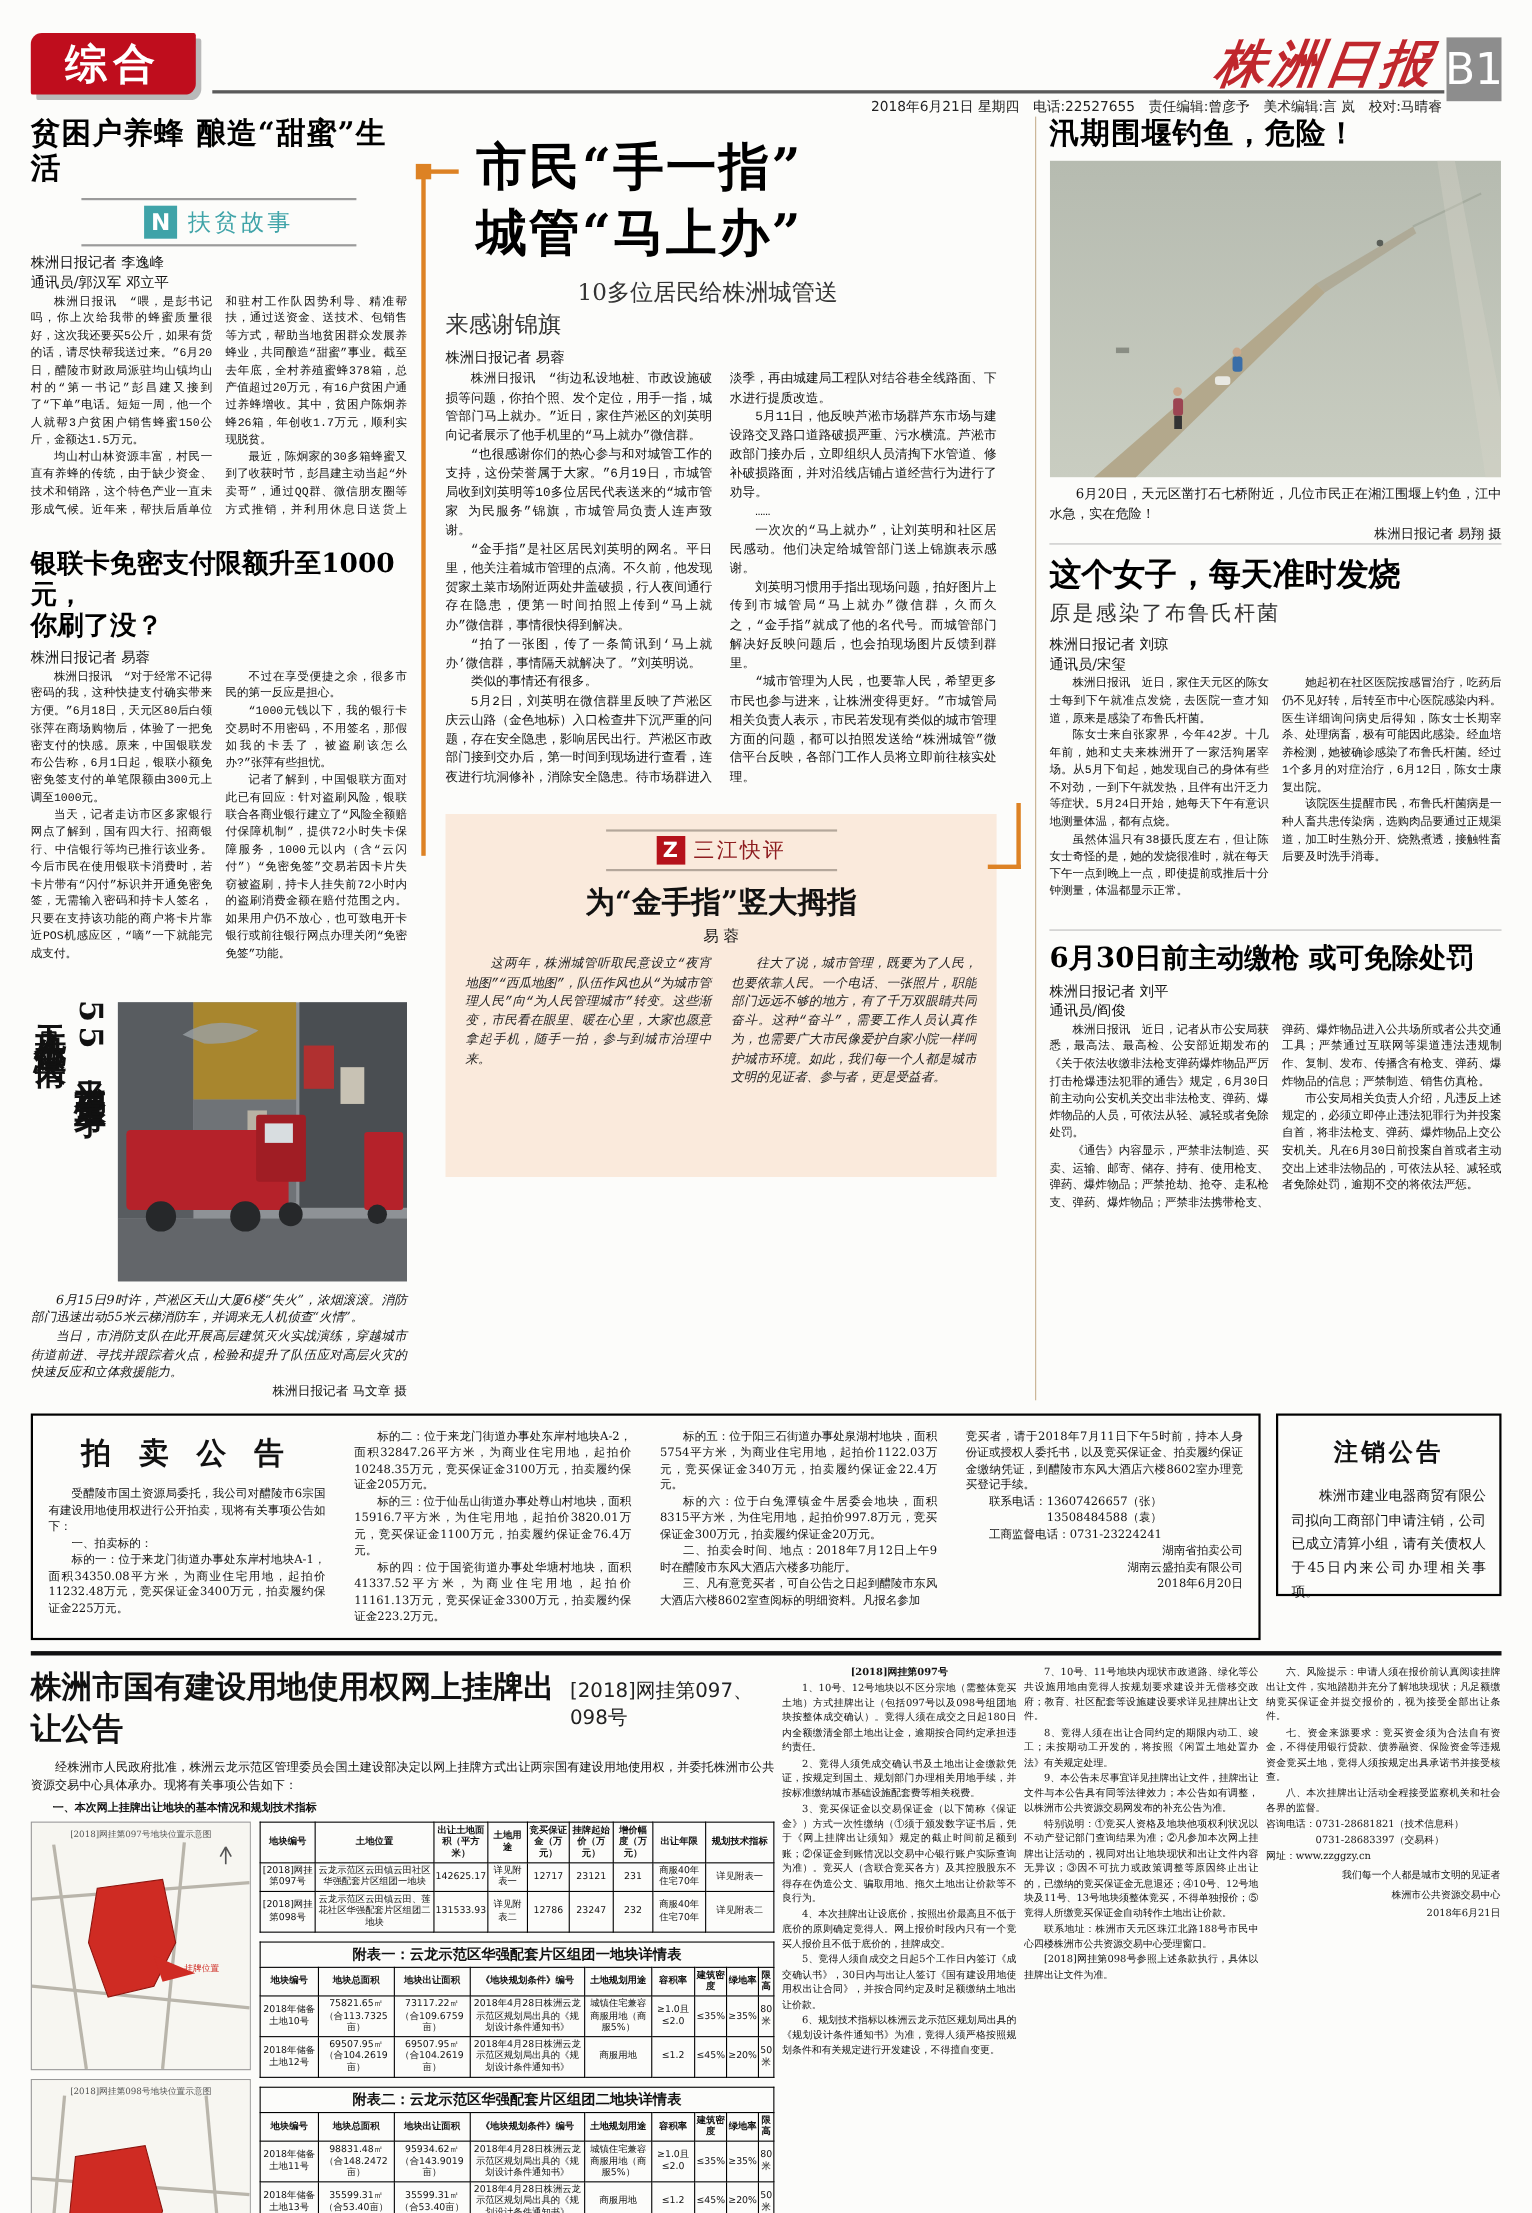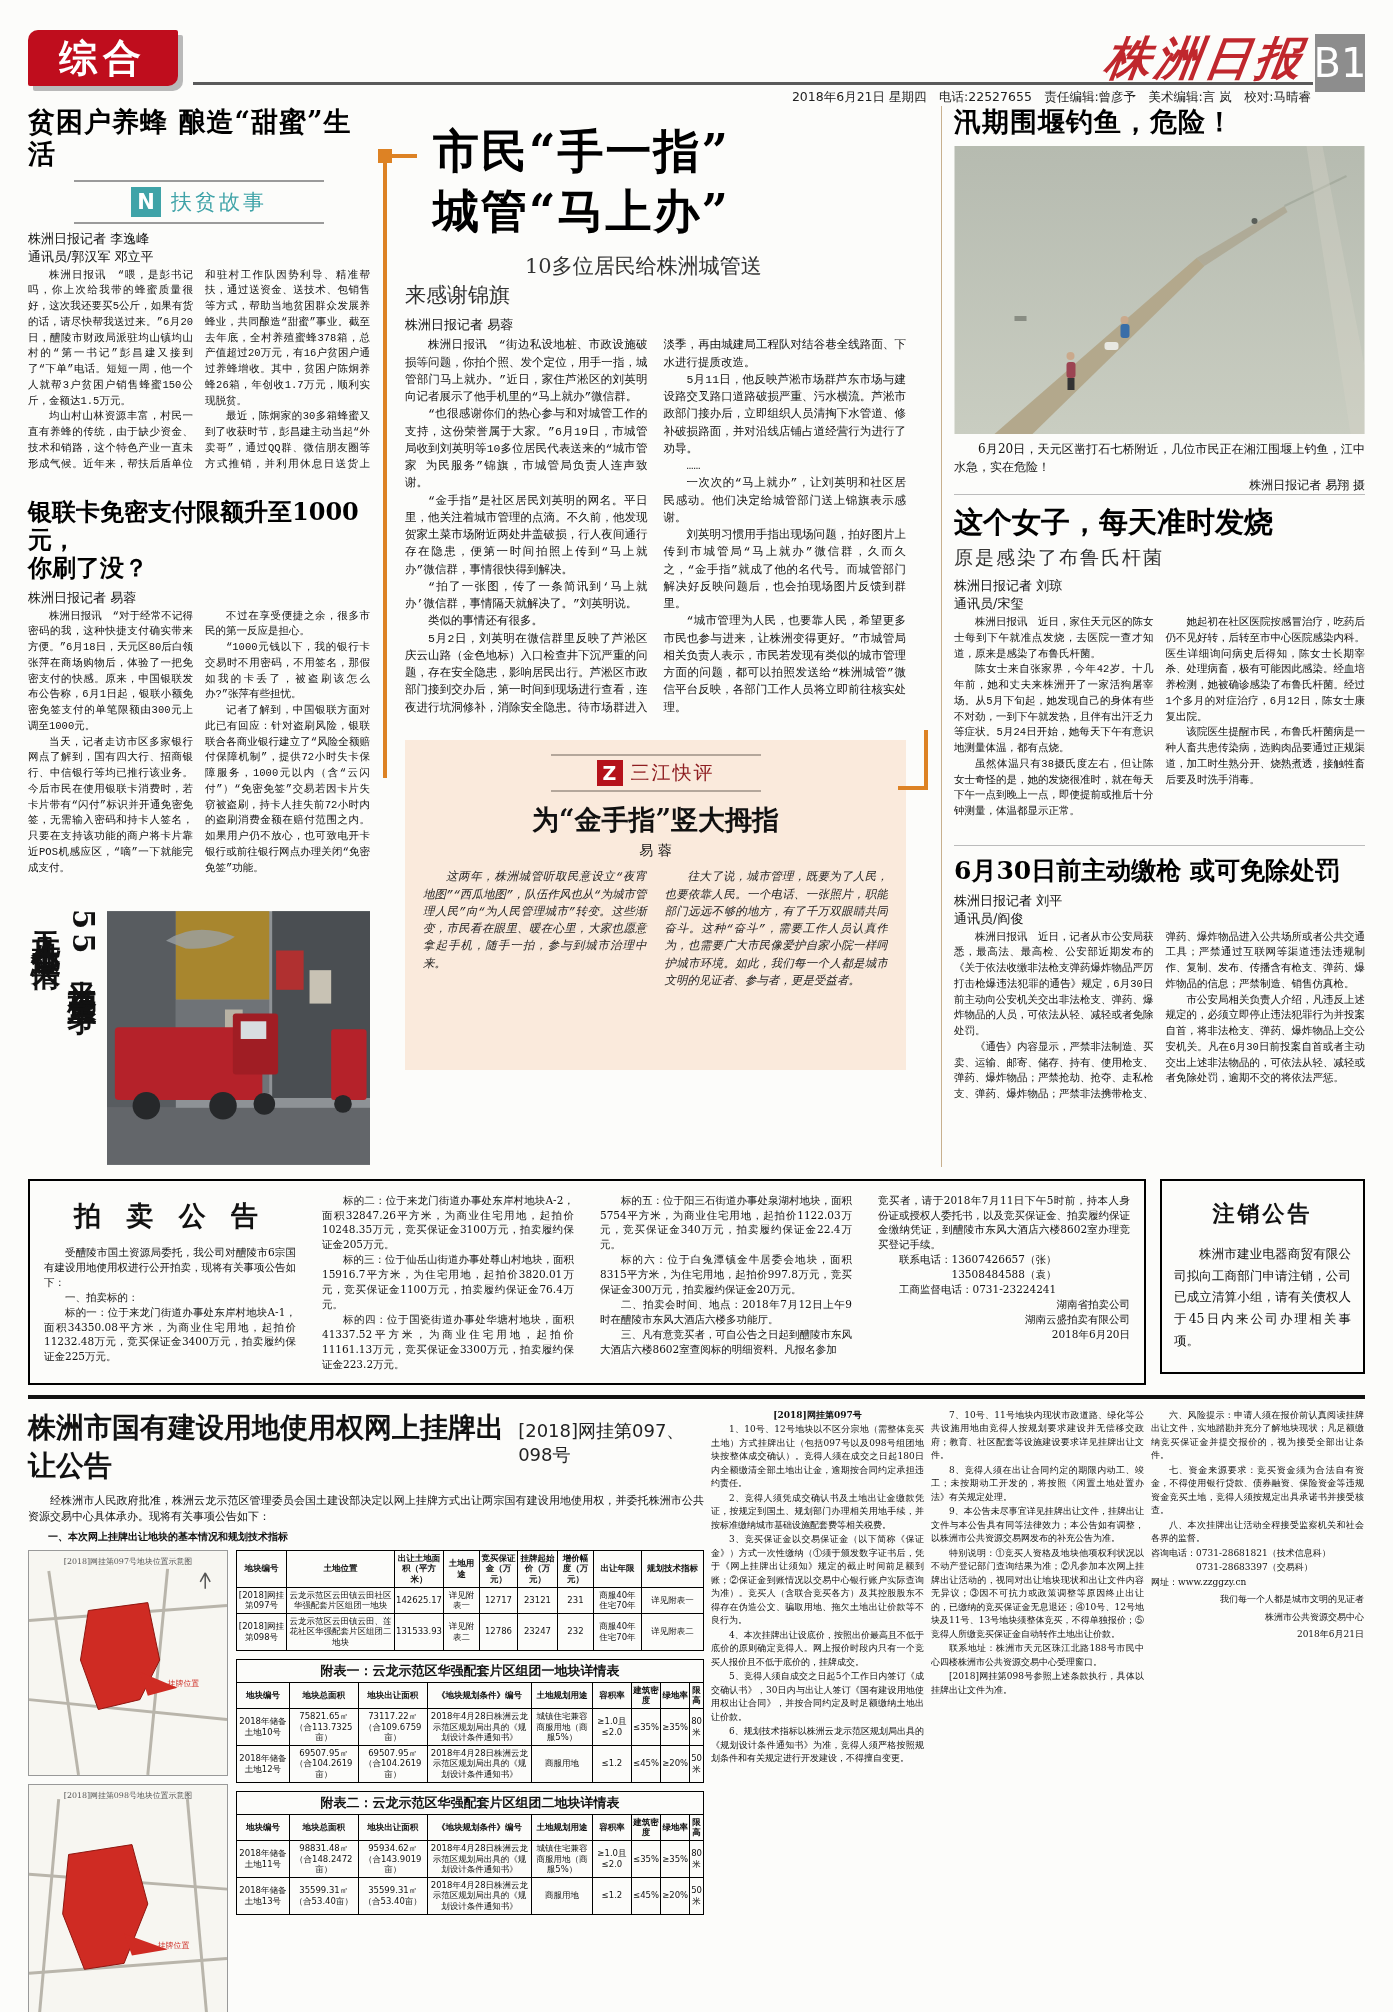--- a/index.html
+++ b/index.html
@@ -81,21 +81,21 @@
 
   
   .notice-band { display:grid; grid-template-columns:1118px 205px; column-gap:14px; margin-top:12px; }
   .auction { border:2px solid #000; padding:12px 14px; height:206px; overflow:hidden; }
   .auc-grid { display:grid; grid-template-columns:1fr 1fr 1fr 1fr; column-gap:26px; height:100%; }
   .auc-title { text-align:center; font-size:27px; font-weight:bold; letter-spacing:8px; margin:4px 0 10px; }
   .auc-body { font-size:10.5px; line-height:1.42; text-align:justify; }
   .auc-body p { text-indent:2em; }
   .auc-body p.nod { text-indent:0; }
   .auc-sign { text-align:right; }
-  .cancel { border:2px solid #000; padding:12px 12px; height:195px; }
+  .cancel { border:2px solid #000; padding:12px 12px; height:166px; }
   .cancel-title { text-align:center; font-size:22px; font-weight:bold; letter-spacing:3px; margin:6px 0 14px; }
   .cancel-body { font-size:12.5px; line-height:1.75; text-align:justify; text-indent:2em; }
   .band-rule { height:4px; background:#111; margin-top:10px; }
 
   
   .land { margin-top:10px; display:grid; grid-template-columns:676px 213px 213px 213px; column-gap:7px; }
   .land-title-row { display:flex; align-items:baseline; gap:14px; }
   .land-title { font-size:28px; font-weight:bold; }
   .land-docno { font-size:18px; color:#222; font-family:"DejaVu Sans",sans-serif; }
   .land-intro { font-size:11px; line-height:1.5; text-align:justify; margin-top:8px; }
@@ -184,20 +184,25 @@
             <rect x="8" y="118" width="150" height="74" rx="4" fill="#b5222a"></rect>
             <rect x="128" y="104" width="46" height="62" rx="3" fill="#a01d24"></rect>
             <rect x="136" y="112" width="26" height="18" fill="#d8dde0"></rect>
             <circle cx="40" cy="198" r="14" fill="#26282a"></circle>
             <circle cx="118" cy="198" r="14" fill="#26282a"></circle>
             <circle cx="160" cy="196" r="11" fill="#26282a"></circle>
             <rect x="228" y="120" width="36" height="72" rx="3" fill="#b5222a"></rect>
             <circle cx="240" cy="196" r="9" fill="#26282a"></circle>
             <path d="M60 30 Q90 10 130 26 Q110 40 80 38 Z" fill="#9aa0a4" opacity="0.8"></path>
           </svg>
+        </div>
+        <div class="fire-cap">
+          <p>6月15日9时许，芦淞区天山大厦6楼“失火”，浓烟滚滚。消防部门迅速出动55米云梯消防车，并调来无人机侦查“火情”。</p>
+          <p>当日，市消防支队在此开展高层建筑灭火实战演练，穿越城市街道前进、寻找并跟踪着火点，检验和提升了队伍应对高层火灾的快速反应和立体救援能力。</p>
+          <p class="credit">株洲日报记者 马文章 摄</p>
         </div>
       </div>
     </div>
 
     <div class="cg-box">
       <div class="corner-br"></div>
       <div class="headline cg-head">
         <div>市民“手一指”</div>
         <div>城管“马上办”</div>
       </div>

